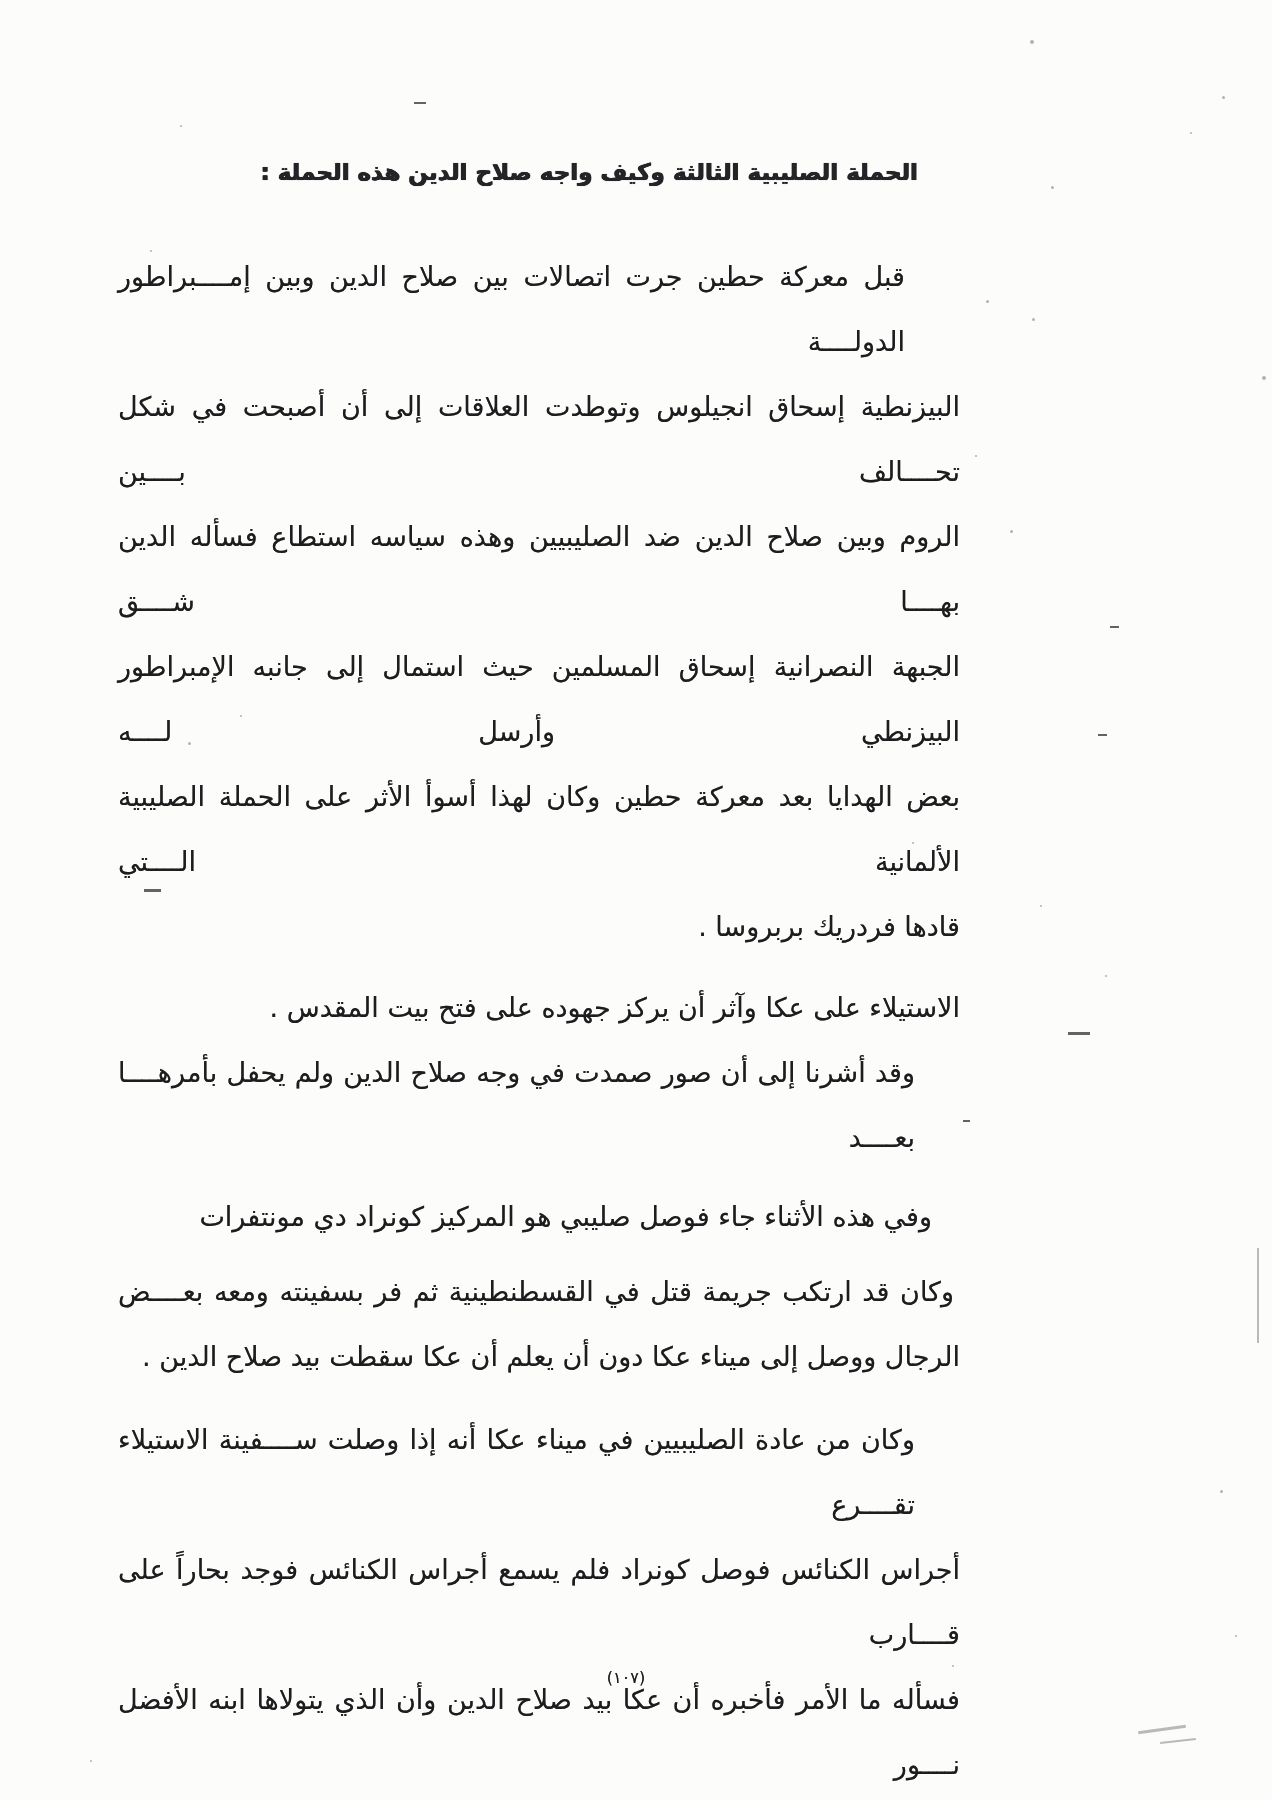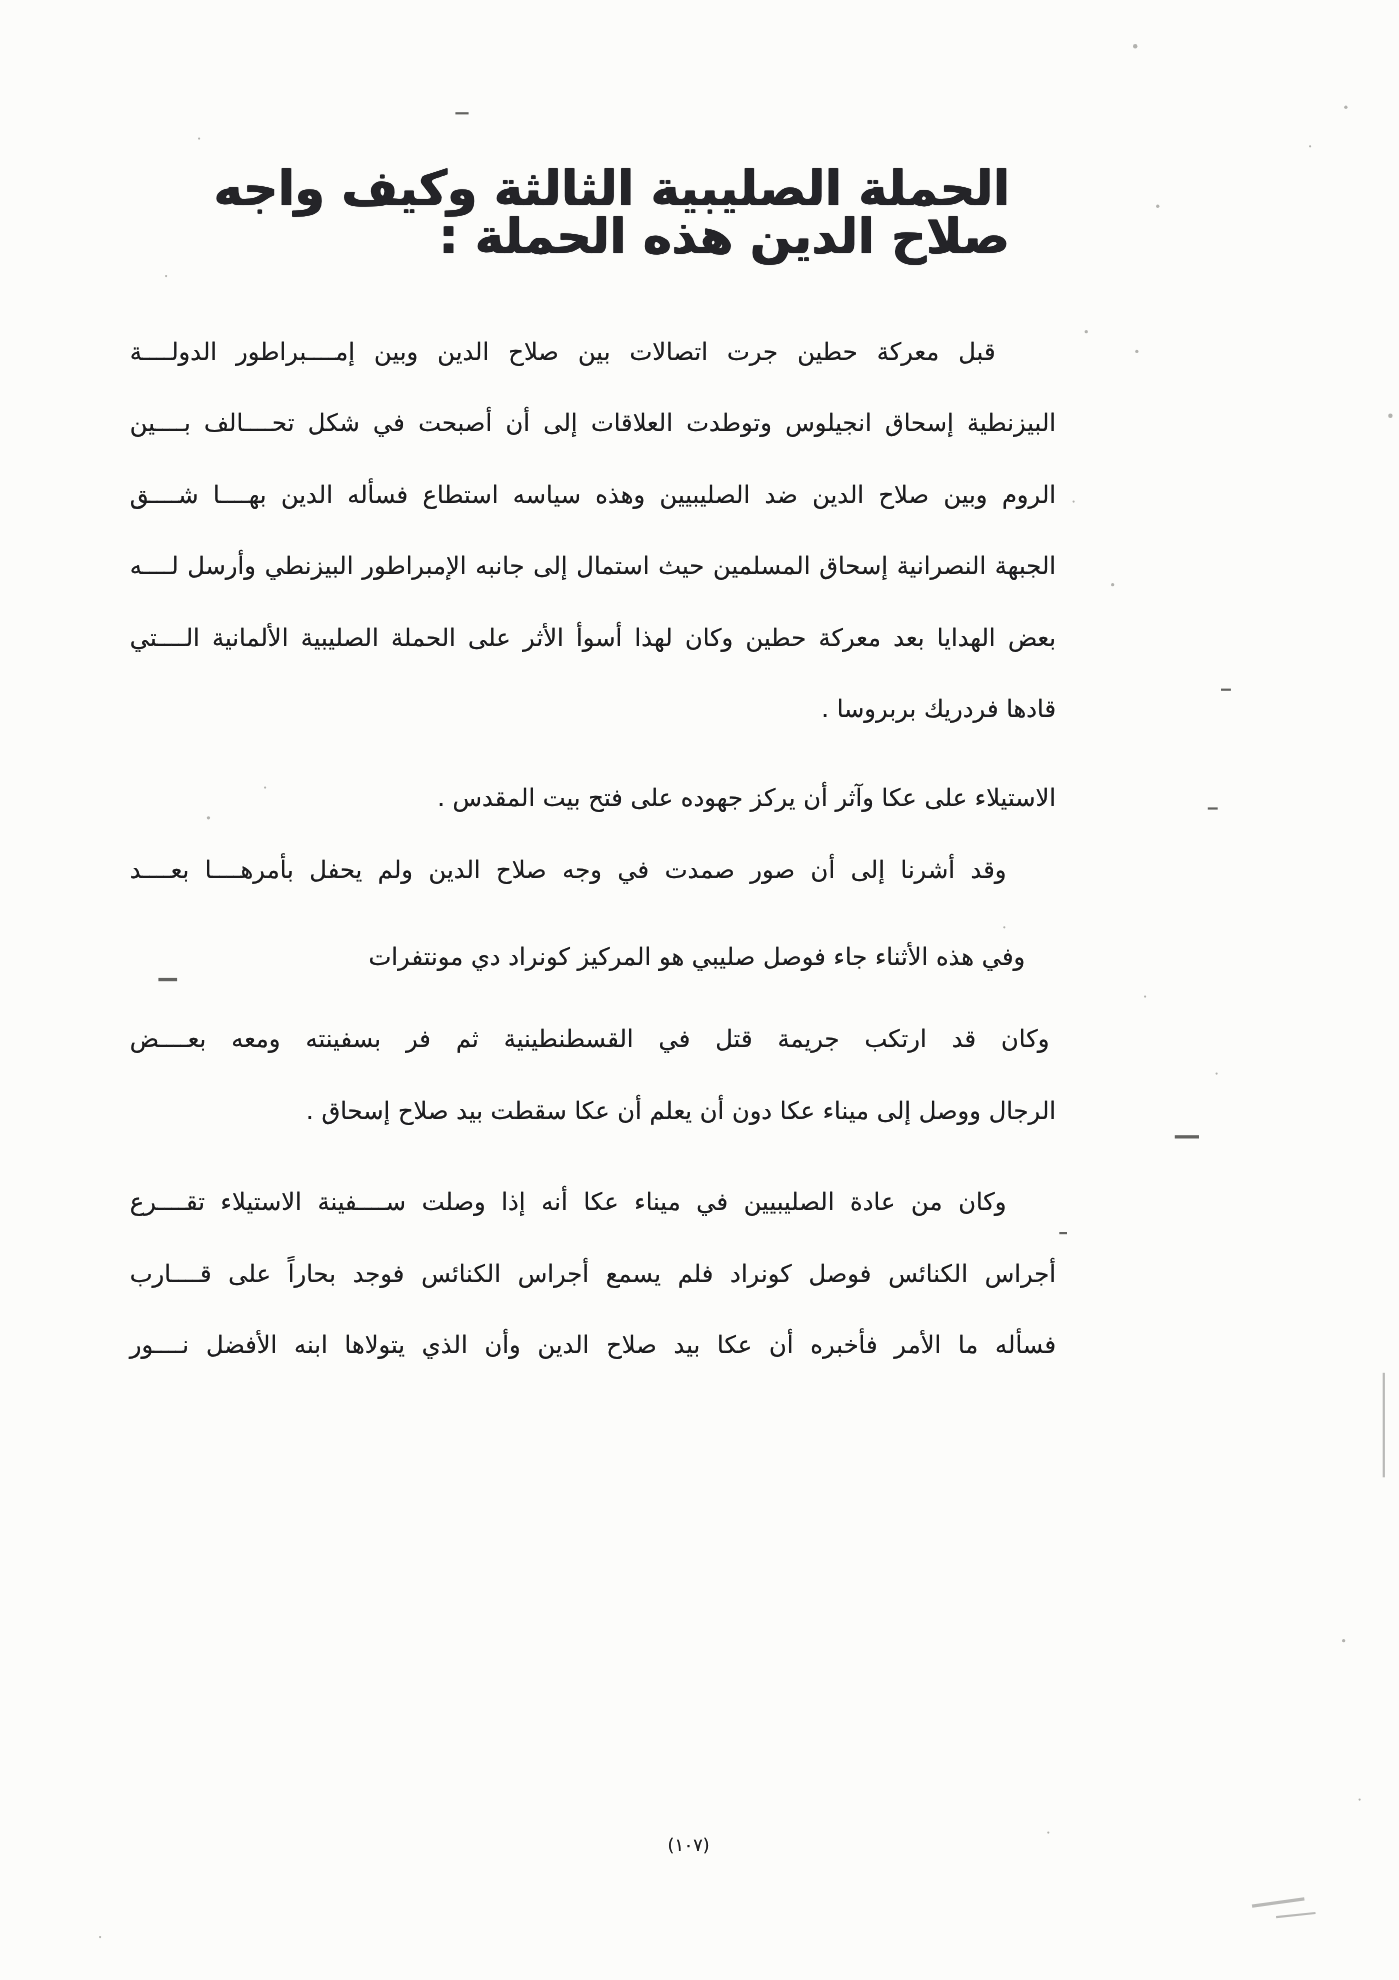--- a/index.html
+++ b/index.html
@@ -13,29 +13,29 @@
     color:#1d1d1f;
     direction:rtl;
   }
   .content{
     position:absolute;
     top:0;right:312px;left:118px;
     width:842px;
   }
   .doc-title{
     margin:150px 42px 0 0;
-    font-size:44px;
+    font-size:23px;
     font-weight:bold;
     line-height:44px;
     text-align:right;
     color:#242428;
     text-shadow:0.5px 0 0 #242428,-0.5px 0 0 #242428,0 0 1px rgba(30,30,35,.55);
     letter-spacing:-0.5px;
   }
-  .para{font-size:22px;line-height:65px;}
+  .para{font-size:27px;line-height:65px;}
   .p1{margin-top:50px;}
   .p2{margin-top:16px;}
   .p3{margin-top:14px;}
   .p4{margin-top:10px;}
   .p5{margin-top:18px;}
   .line{
     text-shadow:0 0 0.6px rgba(20,20,20,.6);
     white-space:normal;
   }
   .j{text-align:justify;text-align-last:justify;}
@@ -80,21 +80,21 @@
       <div class="line last">الاستيلاء على عكا وآثر أن يركز جهوده على فتح بيت المقدس .</div>
       <div class="line j ind45">وقد أشرنا إلى أن صور صمدت في وجه صلاح الدين ولم يحفل بأمرهــــا بعــــد</div>
     </div>
 
     <div class="para p3">
       <div class="line last ind28">وفي هذه الأثناء جاء فوصل صليبي هو المركيز كونراد دي مونتفرات</div>
     </div>
 
     <div class="para p4">
       <div class="line j ind10">وكان قد ارتكب جريمة قتل في القسطنطينية ثم فر بسفينته ومعه بعــــض</div>
-      <div class="line last">الرجال ووصل إلى ميناء عكا دون أن يعلم أن عكا سقطت بيد صلاح إسحاق .</div>
+      <div class="line last">الرجال ووصل إلى ميناء عكا دون أن يعلم أن عكا سقطت بيد صلاح الدين .</div>
     </div>
 
     <div class="para p5">
       <div class="line j ind45">وكان من عادة الصليبيين في ميناء عكا أنه إذا وصلت ســــفينة الاستيلاء تقــــرع</div>
       <div class="line j">أجراس الكنائس فوصل كونراد فلم يسمع أجراس الكنائس فوجد بحاراً على قــــارب</div>
       <div class="line j">فسأله ما الأمر فأخبره أن عكا بيد صلاح الدين وأن الذي يتولاها ابنه الأفضل نــــور</div>
 
     </div>
 
   </div>

